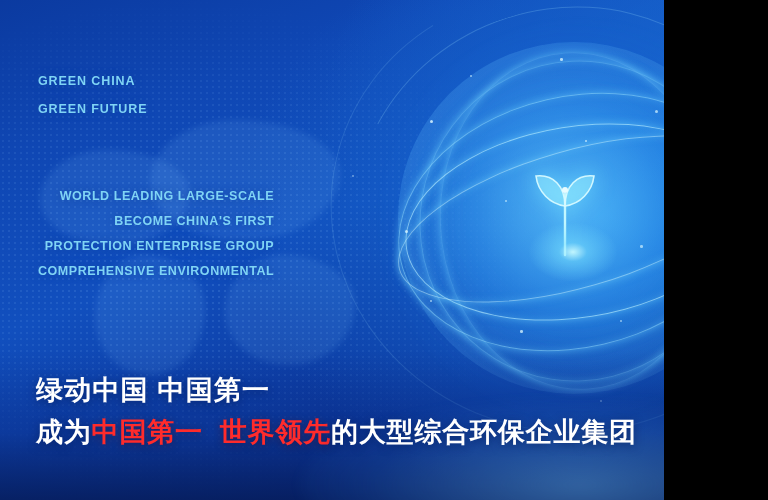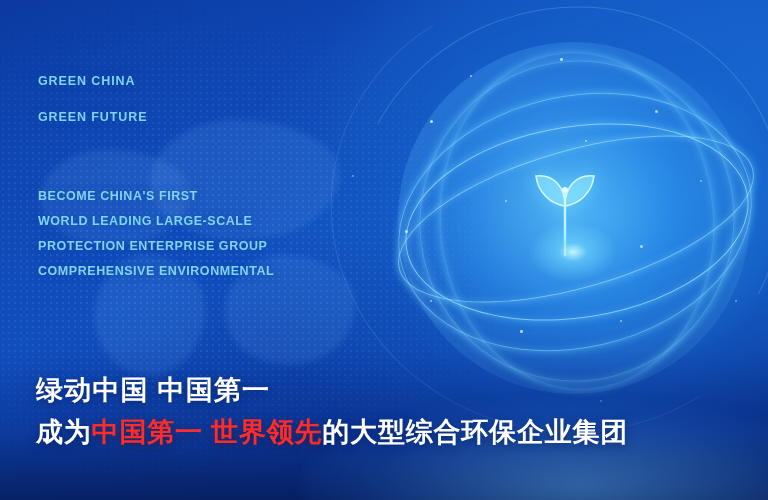--- a/index.html
+++ b/index.html
@@ -2,28 +2,29 @@
 <html><head>
 <meta charset="utf-8">
 <style>
   html, body {
     margin: 0;
     padding: 0;
     background: #000;
   }
   #stage {
     position: relative;
-    width: 768px;
+    width: 664px;
     height: 500px;
     overflow: hidden;
     font-family: "Liberation Sans", sans-serif;
     background:
       radial-gradient(ellipse 520px 420px at 600px 215px, rgba(40,150,235,0.95) 0%, rgba(20,95,200,0.55) 38%, rgba(10,55,150,0.0) 70%),
       radial-gradient(ellipse 700px 500px at 740px 120px, rgba(30,120,225,0.7) 0%, rgba(12,60,165,0.0) 60%),
       linear-gradient(160deg, #0b3aa0 0%, #0f47b4 22%, #114fbe 45%, #0d3ea6 65%, #0a2f8c 82%, #072469 100%);
+    text-align: right;
   }
 
   
   .map-dots {
     position: absolute;
     inset: 0;
     opacity: 0.30;
     background-image:
       radial-gradient(circle, rgba(150,205,255,0.55) 0.8px, rgba(0,0,0,0) 1.1px);
     background-size: 6px 6px;
@@ -177,20 +178,21 @@
     font-size: 27px;
     font-weight: bold;
     letter-spacing: 0.8px;
     color: #ffffff;
     text-shadow: 0 2px 10px rgba(5,25,80,0.65);
     white-space: nowrap;
   }
   .subline .hl {
     color: #ff2b2b;
     text-shadow: 0 2px 10px rgba(60,0,0,0.45);
+    font-family: Liberation Mono, monospace;
   }
 </style>
 </head>
 <body>
 
 <div id="stage">
 
   <div class="map-dots"></div>
   <div class="map-shape" style="left:40px;  top:150px; width:150px; height:95px;"></div>
   <div class="map-shape" style="left:150px; top:120px; width:190px; height:120px;"></div>
@@ -228,25 +230,25 @@
   <div class="dot" style="left:505px; top:200px; width:2px;   height:2px;   opacity:.7"></div>
   <div class="dot" style="left:640px; top:245px; width:2.5px; height:2.5px; opacity:.7"></div>
   <div class="dot" style="left:352px; top:175px; width:2px;   height:2px;   opacity:.5"></div>
   <div class="dot" style="left:735px; top:300px; width:2px;   height:2px;   opacity:.5"></div>
   <div class="dot" style="left:600px; top:400px; width:2px;   height:2px;   opacity:.45"></div>
 
   <div class="horizon"></div>
   <div class="horizon-glow"></div>
 
   <div class="eyebrow" style="top:74px;">GREEN CHINA</div>
-  <div class="eyebrow" style="top:102px;margin-top:8px;">GREEN FUTURE</div>
+  <div class="eyebrow" style="top:102px;">GREEN FUTURE</div>
 
   <div class="en-block">
+    <div>WORLD LEADING LARGE-SCALE</div>
     <div>BECOME CHINA'S FIRST</div>
-    <div>WORLD LEADING LARGE-SCALE</div>
     <div>PROTECTION ENTERPRISE GROUP</div>
     <div>COMPREHENSIVE ENVIRONMENTAL</div>
   </div>
 
   <div class="headline">绿动中国 中国第一</div>
 
   <div class="subline">
     <span>成为</span><span class="hl">中国第一 世界领先</span><span>的大型综合环保企业集团</span>
   </div>
 

